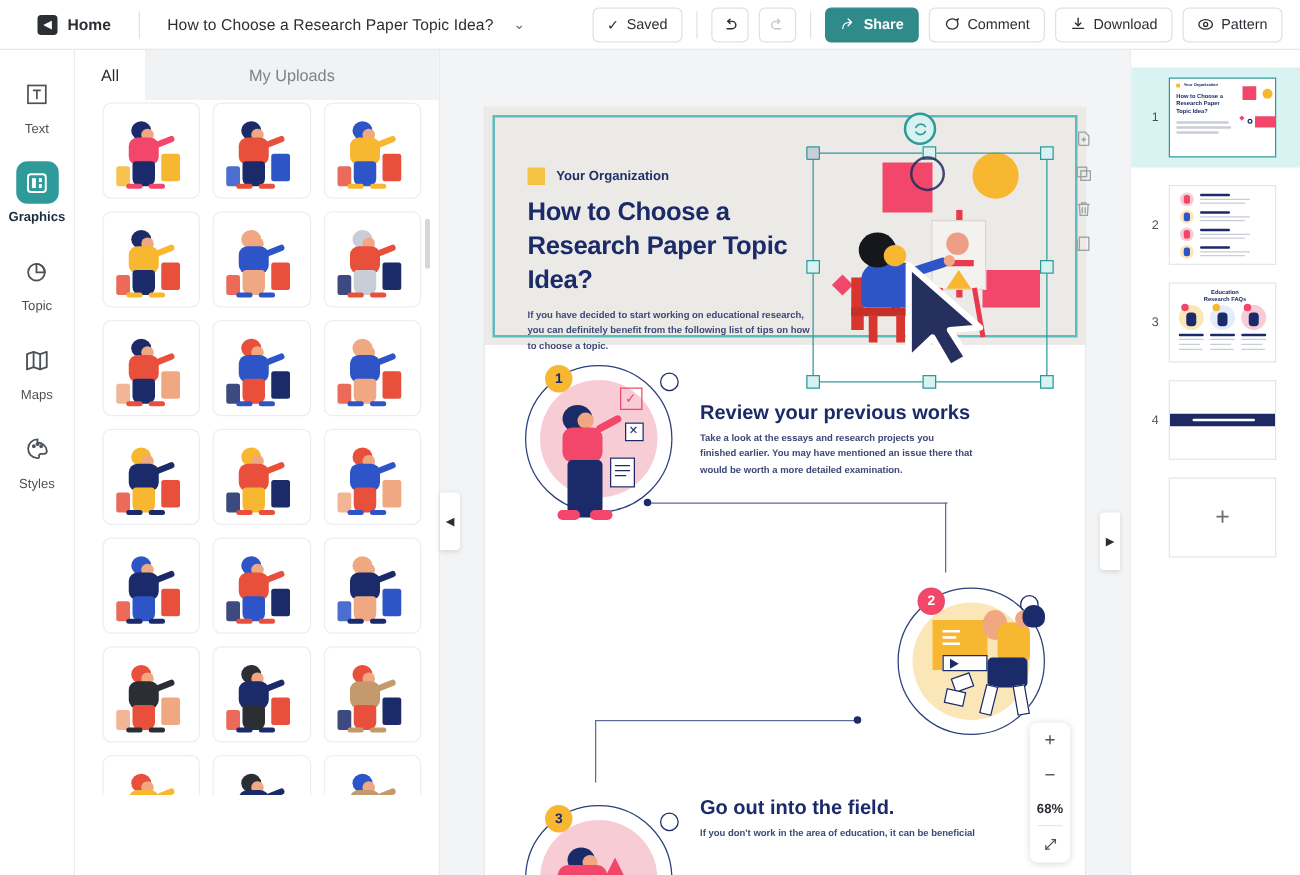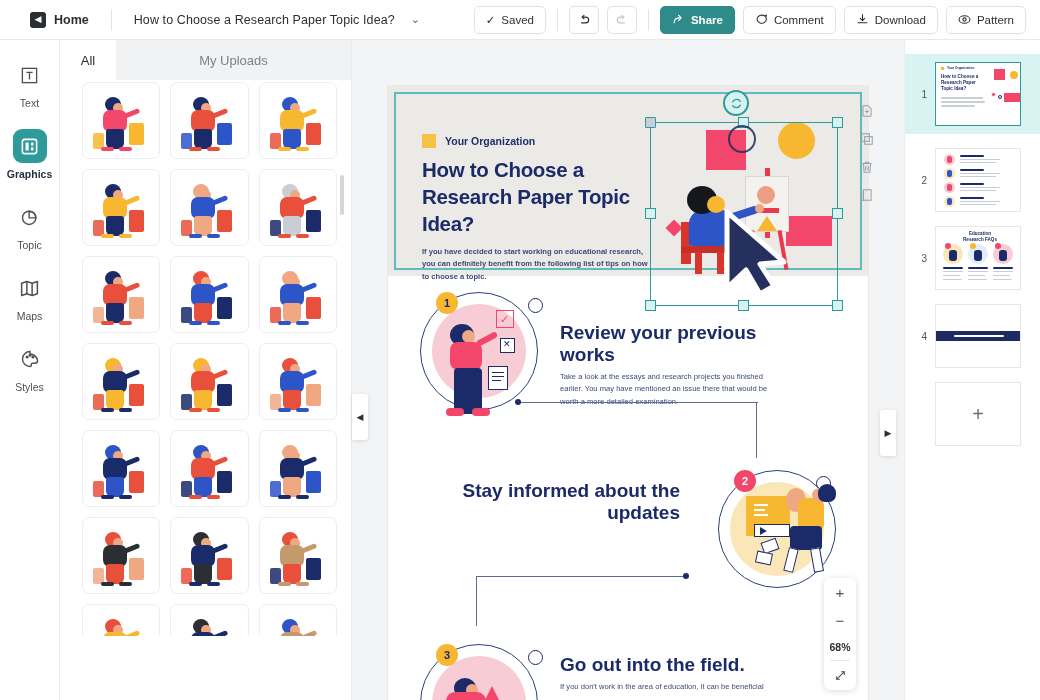--- a/index.html
+++ b/index.html
@@ -215,22 +215,22 @@
   .step { position: absolute; }
   .s-badge {
     position: absolute; width: 22px; height: 22px; border-radius: 50%;
     color: #1b2a68; font-size: 11px; font-weight: 800;
     display: flex; align-items: center; justify-content: center; z-index: 4;
   }
   .s-ring {
     position: absolute; border-radius: 50%; border: 1.3px solid #2b3f7a;
   }
   .s-blob { position: absolute; border-radius: 50%; }
-  .s-h { font-size: 19px; font-weight: 800; color: #1b2a68; }
-  .s-p { font-size: 7.6px; line-height: 1.62; color: #3d4a78; font-weight: 400; margin-top: 5px; }
+  .s-h { font-size: 16px; font-weight: 800; color: #1b2a68; }
+  .s-p { font-size: 7.6px; line-height: 1.62; color: #3d4a78; font-weight: 700; margin-top: 5px; }
   .o-circ { position: absolute; width: 15px; height: 15px; border-radius: 50%; border: 1.8px solid #1b2a68; }
   .conn { position: absolute; border: 1.3px solid #5f6a96; }
   .dot { position: absolute; width: 6px; height: 6px; border-radius: 50%; background: #1b2a68; }
 
   
   .fg { position: absolute; }
 
   
   .pages {
     position: absolute; top: 40px; left: 904px; width: 136px; height: 660px;
@@ -700,38 +700,37 @@
         <div class="fg" style="left:410px;top:46px;width:26px;height:34px;border-radius:8px;background:#f7b731"></div>
         <div class="fg" style="left:424px;top:36px;width:16px;height:14px;border-radius:50%;background:#f0a882"></div>
         <div class="fg" style="left:430px;top:32px;width:18px;height:18px;border-radius:50% 50% 40% 40%;background:#1b2a68"></div>
         <div class="fg" style="left:402px;top:74px;width:32px;height:24px;background:#1b2a68;border-radius:4px"></div>
         <div class="fg" style="left:398px;top:96px;width:10px;height:24px;background:#fff;border:1.2px solid #1b2a68;transform:rotate(14deg)"></div>
         <div class="fg" style="left:424px;top:96px;width:10px;height:24px;background:#fff;border:1.2px solid #1b2a68;transform:rotate(-10deg)"></div>
         <div class="fg" style="left:374px;top:88px;width:16px;height:12px;background:#fff;border:1.2px solid #1b2a68;transform:rotate(-20deg)"></div>
         <div class="fg" style="left:368px;top:100px;width:16px;height:12px;background:#fff;border:1.2px solid #1b2a68;transform:rotate(12deg)"></div>
 
         <div style="position:absolute;left:20px;top:28px;width:272px;text-align:right">
-          <div class="s-h">Stay informed about the updates</div>
         </div>
         <div class="conn" style="left:88px;top:124px;width:210px;height:0;border-width:0 0 1.3px 0"></div>
         <div class="conn" style="left:88px;top:124px;width:0;height:50px;border-width:0 0 0 1.3px"></div>
         <div class="dot" style="left:295px;top:121px"></div>
       </div>
 
       <div class="step" style="left:0;top:540px;width:480px;height:74px;overflow:hidden">
         <div class="s-ring" style="left:32px;top:18px;width:118px;height:118px"></div>
         <div class="s-blob" style="left:44px;top:30px;width:94px;height:94px;background:#f8ccd4"></div>
         <div class="s-badge" style="left:48px;top:18px;background:#f7b731">3</div>
         <div class="o-circ" style="left:140px;top:24px"></div>
         <div class="fg" style="left:66px;top:52px;width:22px;height:20px;border-radius:50%;background:#1b2a68"></div>
         <div class="fg" style="left:78px;top:58px;width:12px;height:12px;border-radius:50%;background:#f0a882"></div>
         <div class="fg" style="left:58px;top:66px;width:40px;height:22px;border-radius:9px;background:#f2476a"></div>
         <div class="fg" style="left:96px;top:60px;width:16px;height:16px;background:#f2476a;clip-path:polygon(50% 0,100% 100%,0 100%)"></div>
 
-        <div style="position:absolute;left:172px;top:28px;width:230px">
+        <div style="position:absolute;left:172px;top:12px;width:230px">
           <div class="s-h">Go out into the field.</div>
           <div class="s-p">If you don't work in the area of education, it can be beneficial</div>
         </div>
       </div>
     </div>
 
   </div>
 
   <div class="sel-box">
     <span class="hdl tl"></span>

